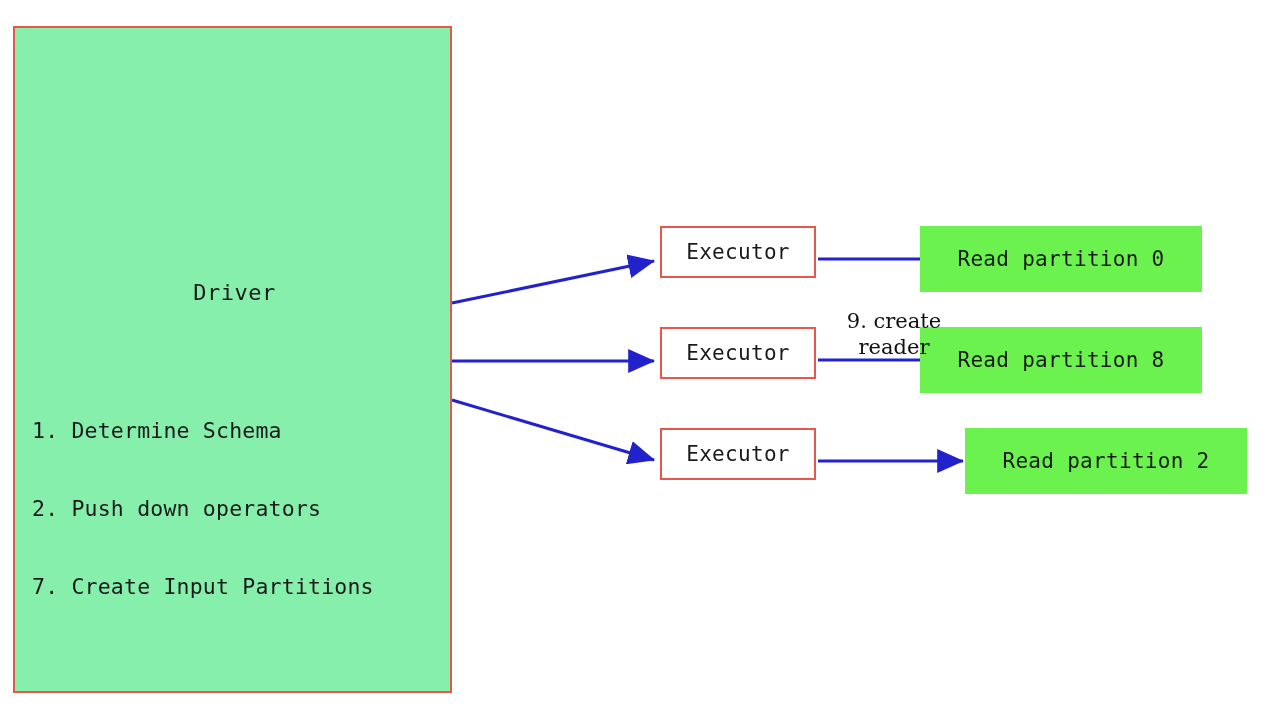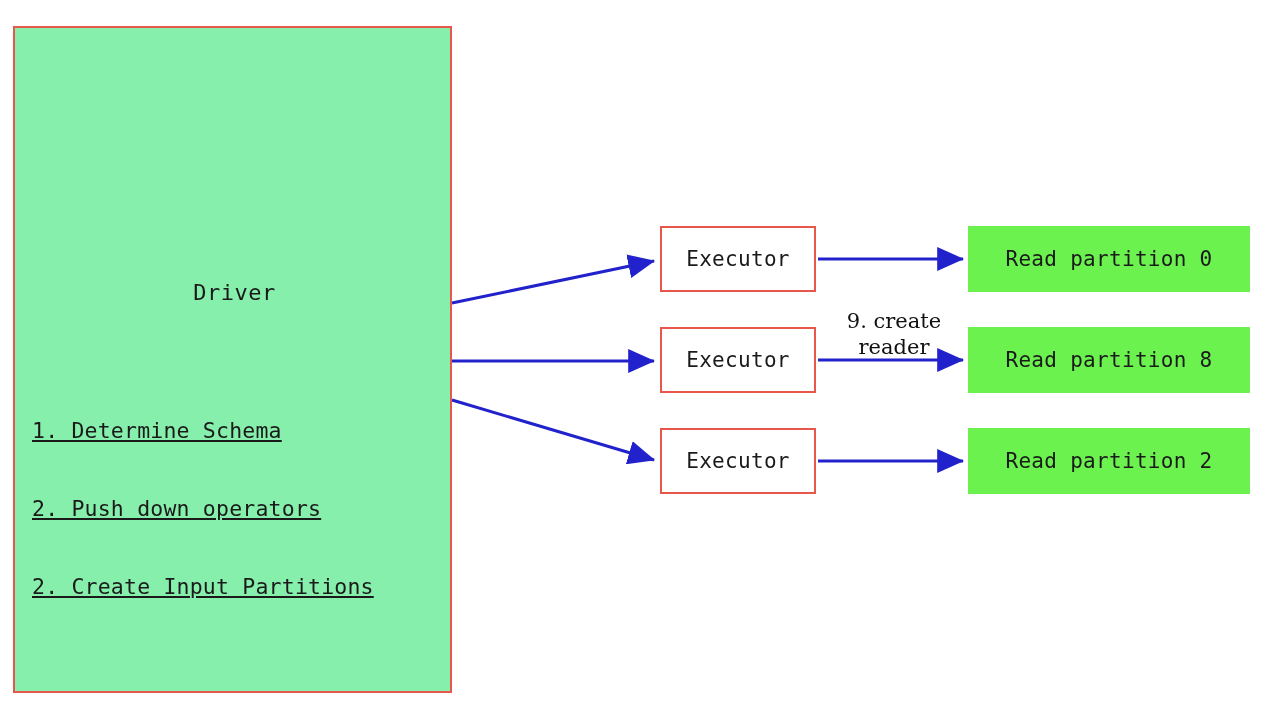--- a/index.html
+++ b/index.html
@@ -55,66 +55,66 @@
     left: 17px;
     top: 338px;
     width: 420px;
     font-family: "DejaVu Sans Mono", "Liberation Mono", monospace;
     font-size: 21.5px;
     line-height: 26px;
     color: #1a1a1a;
     letter-spacing: 0.2px;
     white-space: pre;
   }
-  .driver-steps .step-line { display: block; text-decoration: underline; }
+  .driver-steps .step-line { display: block; }
 
   
   .executor-box {
     position: absolute;
     left: 660px;
     width: 156px;
-    height: 66px;
+    height: 52px;
     box-sizing: border-box;
     border: 2px solid #e8574b;
     background: #ffffff;
     display: flex;
     align-items: center;
     justify-content: center;
   }
   .executor-box .executor-label {
     font-family: "DejaVu Sans Mono", "Liberation Mono", monospace;
     font-size: 21px;
     color: #1a1a1a;
     letter-spacing: 0.3px;
   }
   .exec-0 { top: 226px; }
   .exec-1 { top: 327px; }
   .exec-2 { top: 428px; }
 
   
   .partition-box {
     position: absolute;
-    left: 968px;
+    left: 920px;
     width: 282px;
     height: 66px;
     box-sizing: border-box;
     background: #6cf24f;
     display: flex;
     align-items: center;
     justify-content: center;
   }
   .partition-box .partition-label {
     font-family: "DejaVu Sans Mono", "Liberation Mono", monospace;
     font-size: 21px;
     color: #1a1a1a;
     letter-spacing: 0.3px;
   }
   .part-0 { top: 226px; }
   .part-1 { top: 327px; }
-  .part-2 { top: 428px; }
+  .part-2 { top: 428px; margin-left: 45px; }
 
   
   .arrow-label {
     position: absolute;
     font-family: "DejaVu Serif", "Liberation Serif", serif;
     font-size: 21px;
     color: #111111;
     text-align: center;
     line-height: 26px;
     white-space: nowrap;
@@ -154,21 +154,21 @@
     <line x1="818" y1="360" x2="963" y2="360" stroke="#2222cc" stroke-width="3" marker-end="url(#arrowhead-blue)"></line>
 
     <line x1="818" y1="461" x2="963" y2="461" stroke="#2222cc" stroke-width="3" marker-end="url(#arrowhead-blue)"></line>
   </svg>
 
   <div class="driver-box">
     <div class="driver-title">Driver</div>
     <div class="driver-steps">
       <span class="step-line">1. Determine Schema</span>
       <span class="step-line">2. Push down operators</span>
-      <span class="step-line">2. Create Input Partitions</span>
+      <span class="step-line">7. Create Input Partitions</span>
     </div>
   </div>
 
   <div class="executor-box exec-0">
     <span class="executor-label">Executor</span>
   </div>
   <div class="executor-box exec-1">
     <span class="executor-label">Executor</span>
   </div>
   <div class="executor-box exec-2">

